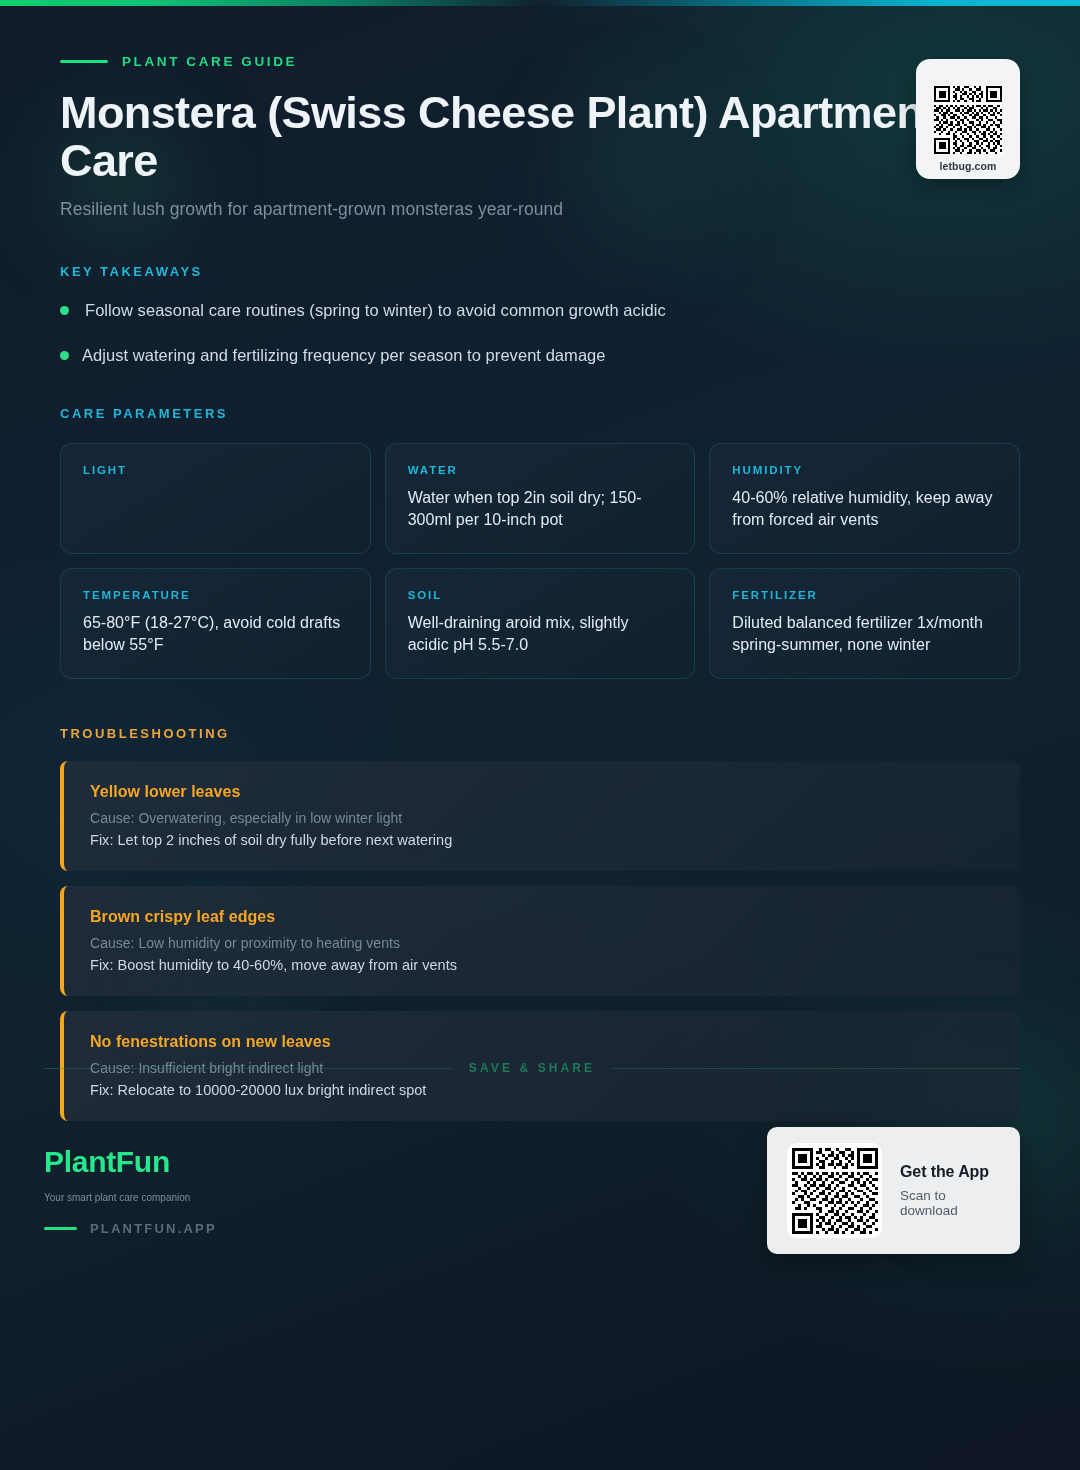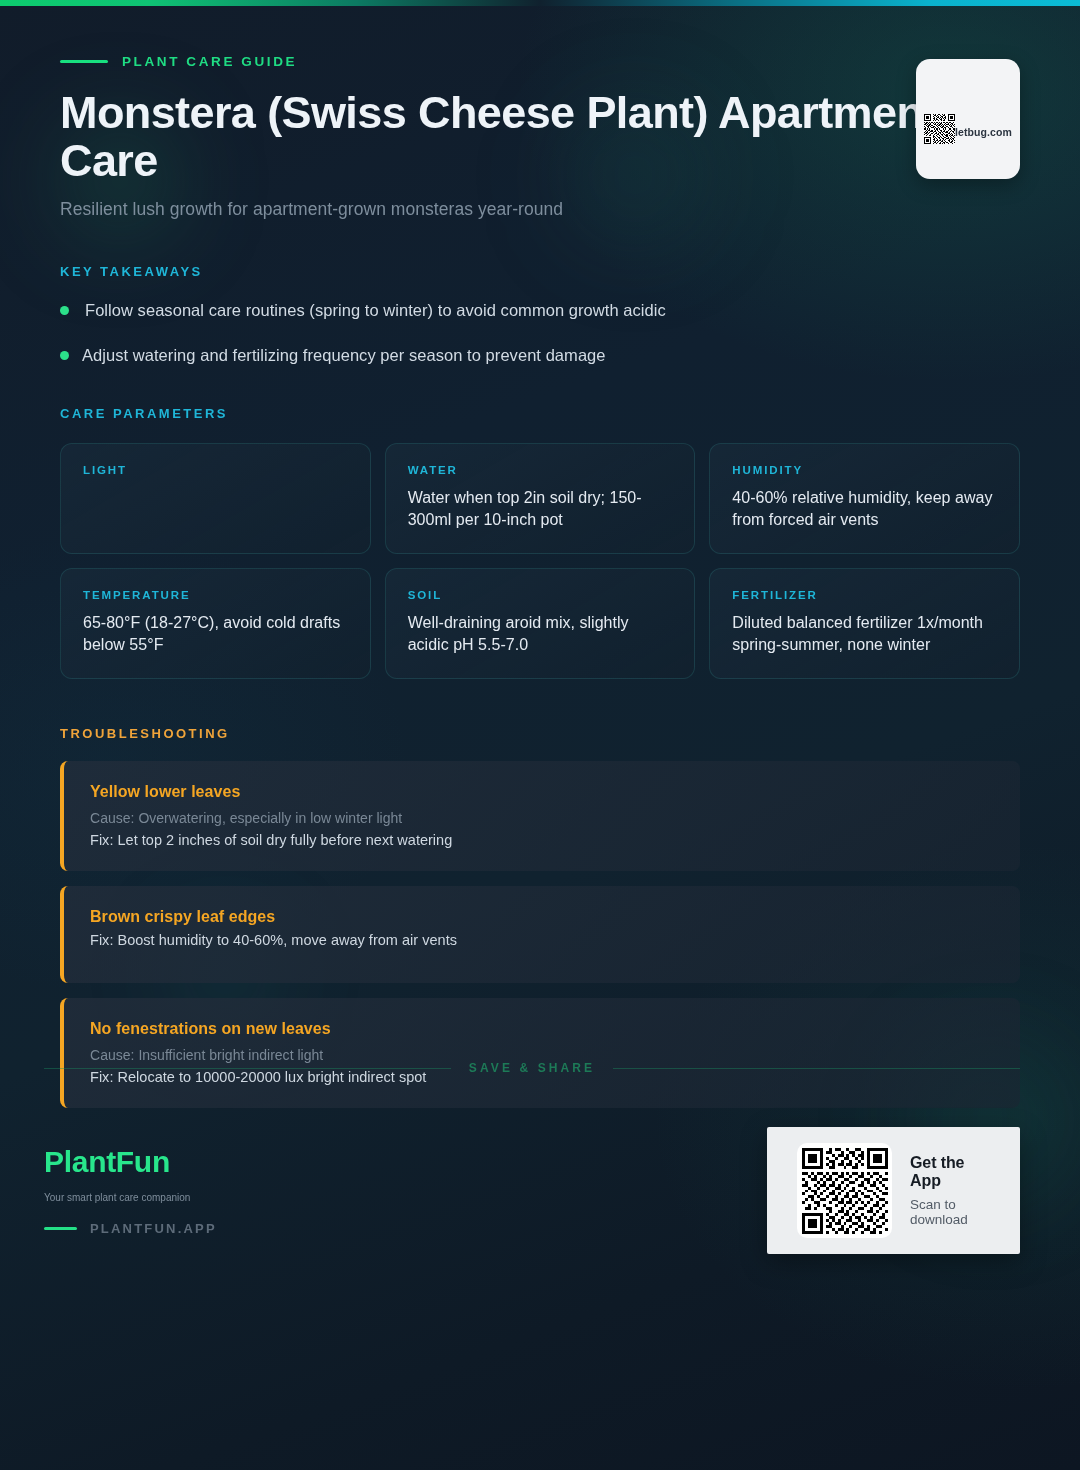--- a/index.html
+++ b/index.html
@@ -100,21 +100,21 @@
   }
 
   
   .header-qr {
     position:absolute;
     right:0; top:59px;
     width:104px; height:120px;
     background:#f3f4f6;
     border-radius:14px;
     display:flex;
-    flex-direction:row;
+    flex-direction:column;
     align-items:center;
     justify-content:flex-start;
     padding:27px 8px 7px;
     box-shadow:0 6px 20px rgba(0,0,0,0.32);
   }
   .header-qr .qr { width:86px; height:86px; }
   .header-qr .qr-caption {
     margin-top:6px;
     font-size:10.5px;
     font-weight:600;
@@ -274,25 +274,25 @@
     font-size:13px;
     font-weight:600;
     letter-spacing:2.2px;
     color:#5d6b79;
     text-transform:uppercase;
   }
 
   .app-card {
     width:253px; height:127px;
     background:#eceef0;
-    border-radius:2px;
+    border-radius:10px;
     display:flex;
     align-items:center;
     gap:18px;
-    padding:16px 30px;
+    padding:16px 20px;
     box-shadow:0 8px 26px rgba(0,0,0,0.34);
   }
   .app-card .qr-wrap {
     width:95px; height:95px;
     background:#fff;
     border-radius:10px;
     display:flex;
     align-items:center;
     justify-content:center;
     flex:none;
@@ -640,20 +640,21 @@
     <div class="trouble-list">
 
       <div class="trouble-card">
         <div class="trouble-title">Yellow lower leaves</div>
         <div class="trouble-cause">Cause: Overwatering, especially in low winter light</div>
         <div class="trouble-fix">Fix: Let top 2 inches of soil dry fully before next watering</div>
       </div>
 
       <div class="trouble-card">
         <div class="trouble-title">Brown crispy leaf edges</div>
+        <div class="trouble-cause">Cause: Low humidity or proximity to heating vents</div>
         <div class="trouble-fix">Fix: Boost humidity to 40-60%, move away from air vents</div>
       </div>
 
       <div class="trouble-card">
         <div class="trouble-title">No fenestrations on new leaves</div>
         <div class="trouble-cause">Cause: Insufficient bright indirect light</div>
         <div class="trouble-fix">Fix: Relocate to 10000-20000 lux bright indirect spot</div>
       </div>
 
     </div>

